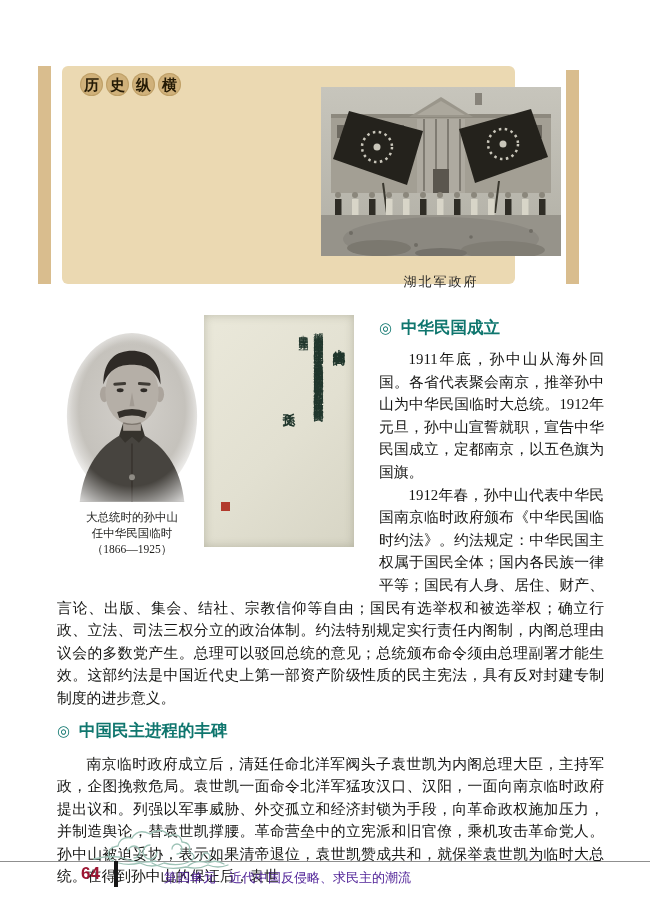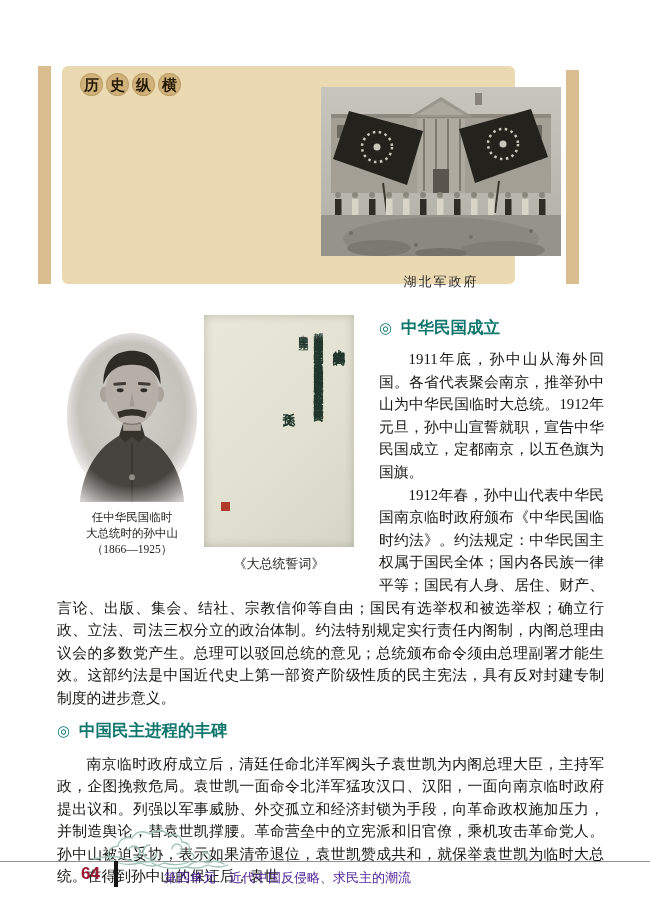--- a/index.html
+++ b/index.html
@@ -199,37 +199,36 @@
         <rect x="56" y="54" width="13" height="3" rx="1.5" fill="#3f3b35" transform="rotate(-4 62 55)"></rect>
         <rect x="81" y="54" width="13" height="3" rx="1.5" fill="#3f3b35" transform="rotate(4 88 55)"></rect>
         <ellipse cx="63" cy="62" rx="3.5" ry="2" fill="#2f2b27"></ellipse>
         <ellipse cx="87" cy="62" rx="3.5" ry="2" fill="#2f2b27"></ellipse>
         <path d="M75,64 L72.5,78 77.5,78 Z" fill="#a29b93"></path>
         <path d="M60,84 Q75,78 90,84 L88,90 Q75,85 62,90 Z" fill="#332f2a"></path>
         <path d="M66,95 Q75,98 84,95" stroke="#7d766e" fill="none" stroke-width="1.4"></path>
         <rect width="150" height="175" fill="url(#fade)"></rect>
       </svg>
       <figcaption class="fig-cap">
+        <div>大总统时的孙中山</div>
         <div>任中华民国临时</div>
-        <div>大总统时的孙中山</div>
         <div>（1866—1925）</div>
       </figcaption>
     </figure>
 
     <figure class="fig-cal">
       <div class="cal-art">
         <div class="cal-inner">
           <div class="cal-title">大總統誓詞</div>
           <div class="cal-body">傾覆滿洲專制政府鞏固中華民國圖謀民生幸福此國民之公意文實遵之以忠於國為眾服務至專制政府既倒國內無變亂民國卓立於世界為列邦公認斯時文當解臨時大總統之職謹以此誓於國民</div>
           <div class="cal-date">中華民國元年元旦</div>
           <div class="cal-sign">孫文</div>
         </div>
         <div class="cal-seal"></div>
       </div>
-      <figcaption class="cal-cap">《大总统誓词》</figcaption>
     </figure>
   </div>
 
   <h2 class="sec" id="sec1"><span class="marker">◎</span><span>中华民国成立</span></h2>
   <p class="body">1911年底，孙中山从海外回国。各省代表聚会南京，推举孙中山为中华民国临时大总统。1912年元旦，孙中山宣誓就职，宣告中华民国成立，定都南京，以五色旗为国旗。</p>
   <p class="body">1912年春，孙中山代表中华民国南京临时政府颁布《中华民国临时约法》。约法规定：中华民国主权属于国民全体；国内各民族一律平等；国民有人身、居住、财产、言论、出版、集会、结社、宗教信仰等自由；国民有选举权和被选举权；确立行政、立法、司法三权分立的政治体制。约法特别规定实行责任内阁制，内阁总理由议会的多数党产生。总理可以驳回总统的意见；总统颁布命令须由总理副署才能生效。这部约法是中国近代史上第一部资产阶级性质的民主宪法，具有反对封建专制制度的进步意义。</p>
 
   <h2 class="sec" id="sec2"><span class="marker">◎</span><span>中国民主进程的丰碑</span></h2>
   <p class="body">南京临时政府成立后，清廷任命北洋军阀头子袁世凯为内阁总理大臣，主持军政，企图挽救危局。袁世凯一面命令北洋军猛攻汉口、汉阳，一面向南京临时政府提出议和。列强以军事威胁、外交孤立和经济封锁为手段，向革命政权施加压力，并制造舆论，替袁世凯撑腰。革命营垒中的立宪派和旧官僚，乘机攻击革命党人。孙中山被迫妥协，表示如果清帝退位，袁世凯赞成共和，就保举袁世凯为临时大总统。在得到孙中山的保证后，袁世</p>
 </div>

